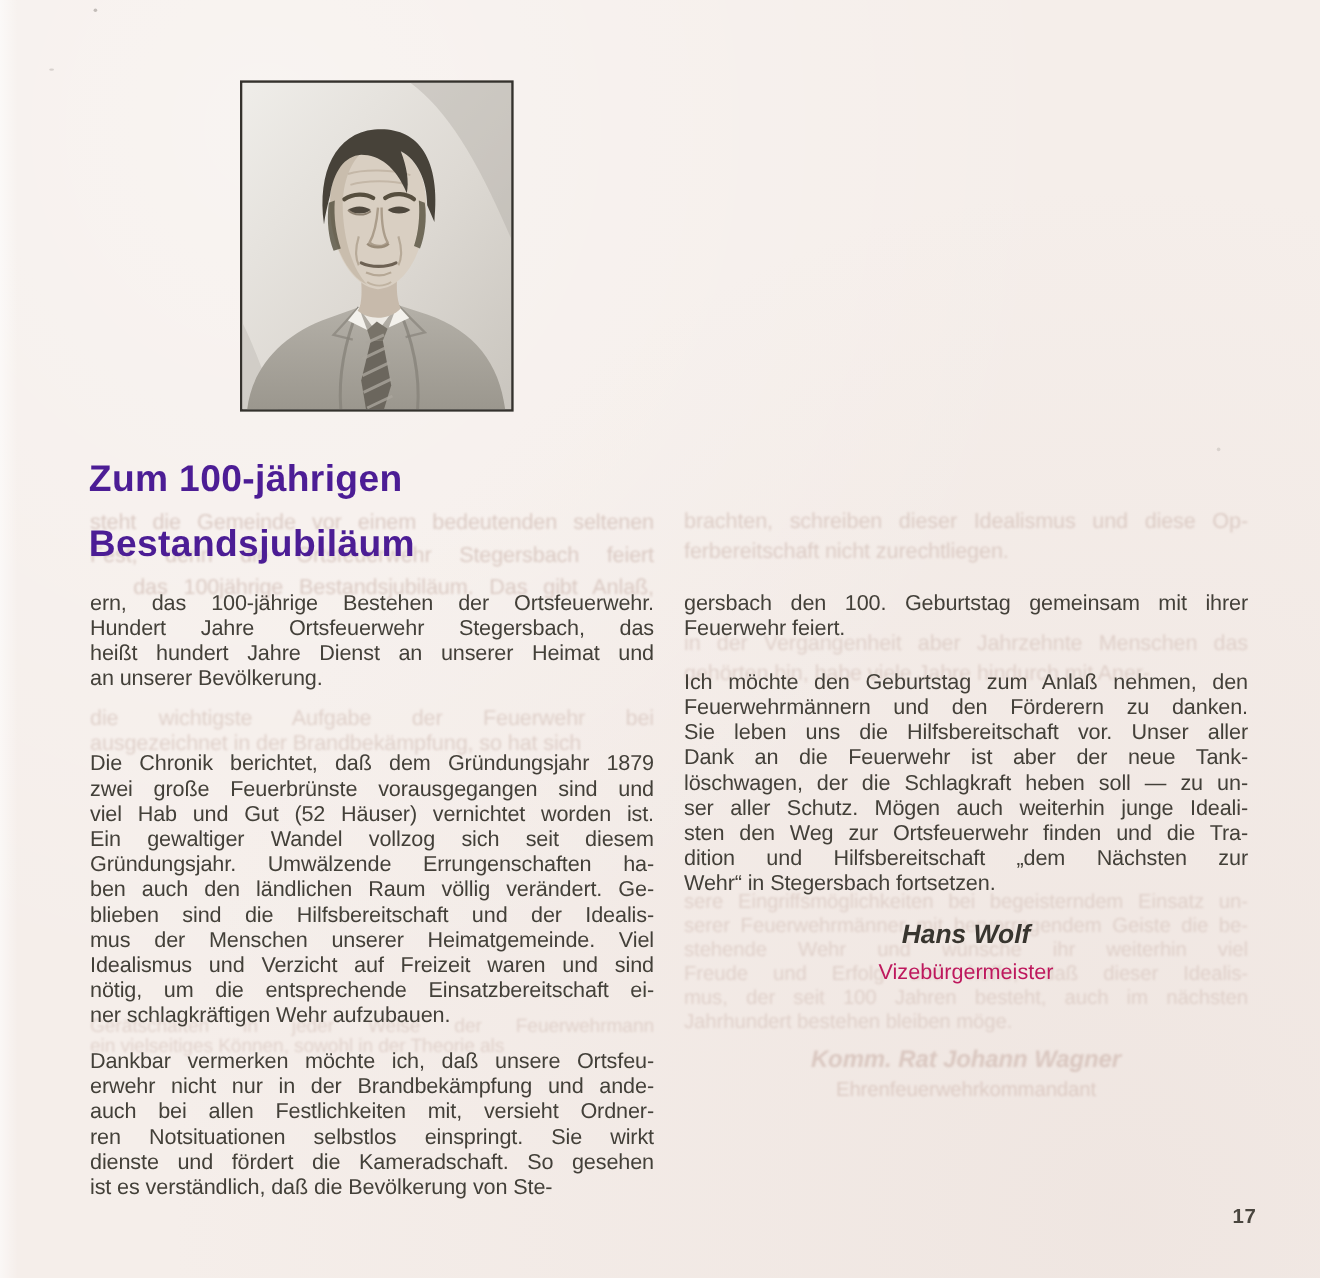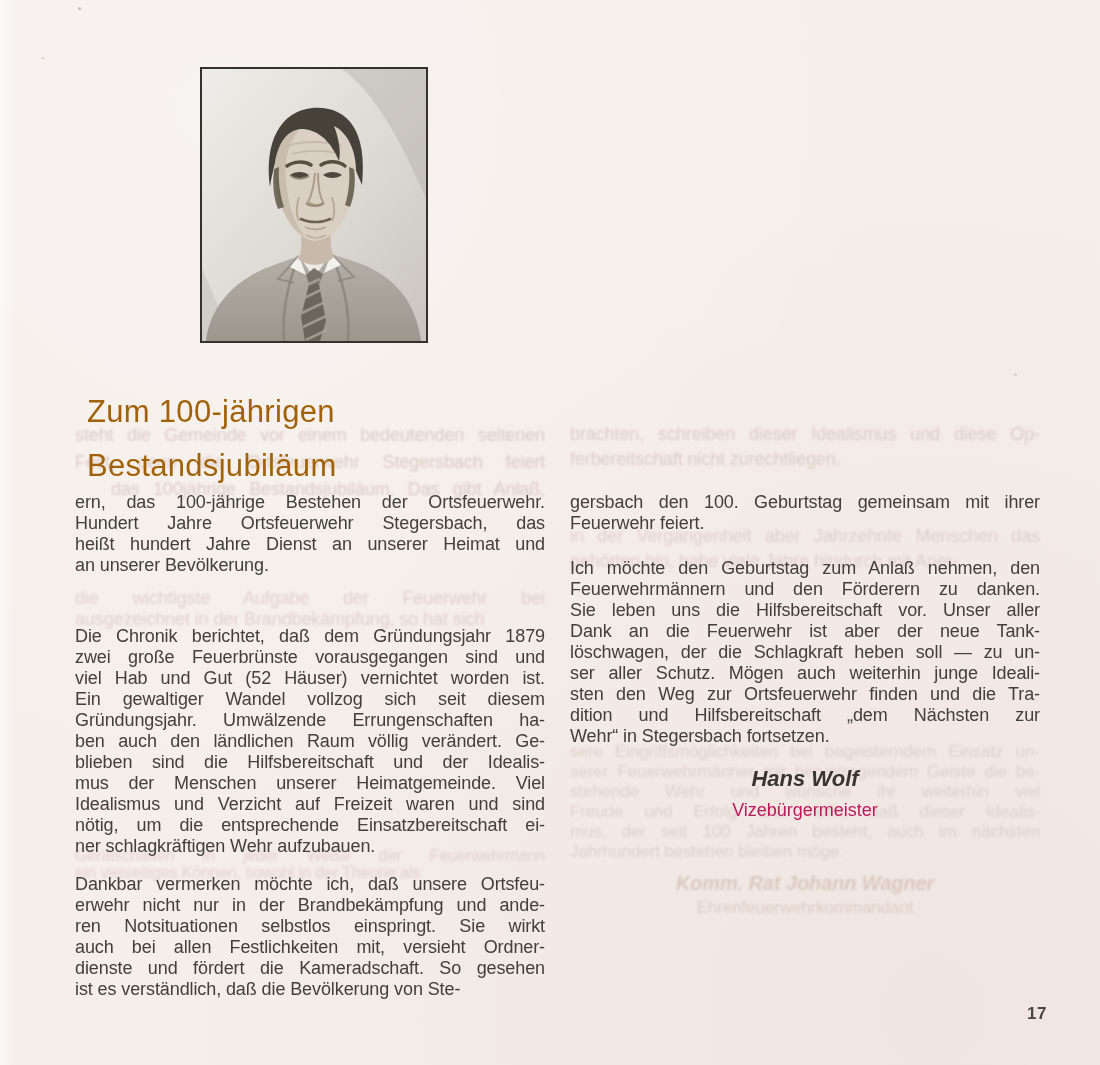--- a/index.html
+++ b/index.html
@@ -15,22 +15,22 @@
   .edge-strip{position:absolute;left:0;top:0;width:15px;height:100%;
     background:linear-gradient(to right, rgba(255,255,255,0.55), rgba(255,255,255,0));}
   .speck{position:absolute;background:#8d8881;border-radius:50%;opacity:.5;}
 
   
   .photo{position:absolute;left:200px;top:67px;width:228px;height:276px;margin:0;
     border:2px solid #35322d;box-sizing:border-box;background:#dcd9d4;}
   .photo svg{display:block;}
 
   
-  .heading{position:absolute;left:74px;top:372px;margin:13px;
-    font-size:31px;line-height:54px;font-weight:400;letter-spacing:.3px;color:#a16207;}
+  .heading{position:absolute;left:74px;top:372px;margin:0;
+    font-size:31px;line-height:54px;font-weight:700;letter-spacing:.3px;color:#4c1d95;}
   .heading span{display:block;}
 
   
   .para{position:absolute;width:470px;font-size:18px;line-height:21px;
     color:#434039;letter-spacing:-0.1px;}
   .tline{text-align:justify;text-align-last:justify;}
   .para .tline:last-child{text-align-last:left;}
   .p-l1{left:75px;top:492px;} .p-l2{left:75px;top:626px;} .p-l3{left:75px;top:874px;}
   .p-r1{left:570px;top:492px;} .p-r2{left:570px;top:558px;}
 
@@ -188,22 +188,22 @@
       <div class="tline">ben auch den ländlichen Raum völlig verändert. Ge-</div>
       <div class="tline">blieben sind die Hilfsbereitschaft und der Idealis-</div>
       <div class="tline">mus der Menschen unserer Heimatgemeinde. Viel</div>
       <div class="tline">Idealismus und Verzicht auf Freizeit waren und sind</div>
       <div class="tline">nötig, um die entsprechende Einsatzbereitschaft ei-</div>
       <div class="tline">ner schlagkräftigen Wehr aufzubauen.</div>
     </div>
   <div class="para p-l3">
       <div class="tline">Dankbar vermerken möchte ich, daß unsere Ortsfeu-</div>
       <div class="tline">erwehr nicht nur in der Brandbekämpfung und ande-</div>
+      <div class="tline">auch bei allen Festlichkeiten mit, versieht Ordner-</div>
       <div class="tline">ren Notsituationen selbstlos einspringt. Sie wirkt</div>
-      <div class="tline">auch bei allen Festlichkeiten mit, versieht Ordner-</div>
       <div class="tline">dienste und fördert die Kameradschaft. So gesehen</div>
       <div class="tline">ist es verständlich, daß die Bevölkerung von Ste-</div>
     </div>
 
   <div class="para p-r1">
       <div class="tline">gersbach den 100. Geburtstag gemeinsam mit ihrer</div>
       <div class="tline">Feuerwehr feiert.</div>
     </div>
   <div class="para p-r2">
       <div class="tline">Ich möchte den Geburtstag zum Anlaß nehmen, den</div>

